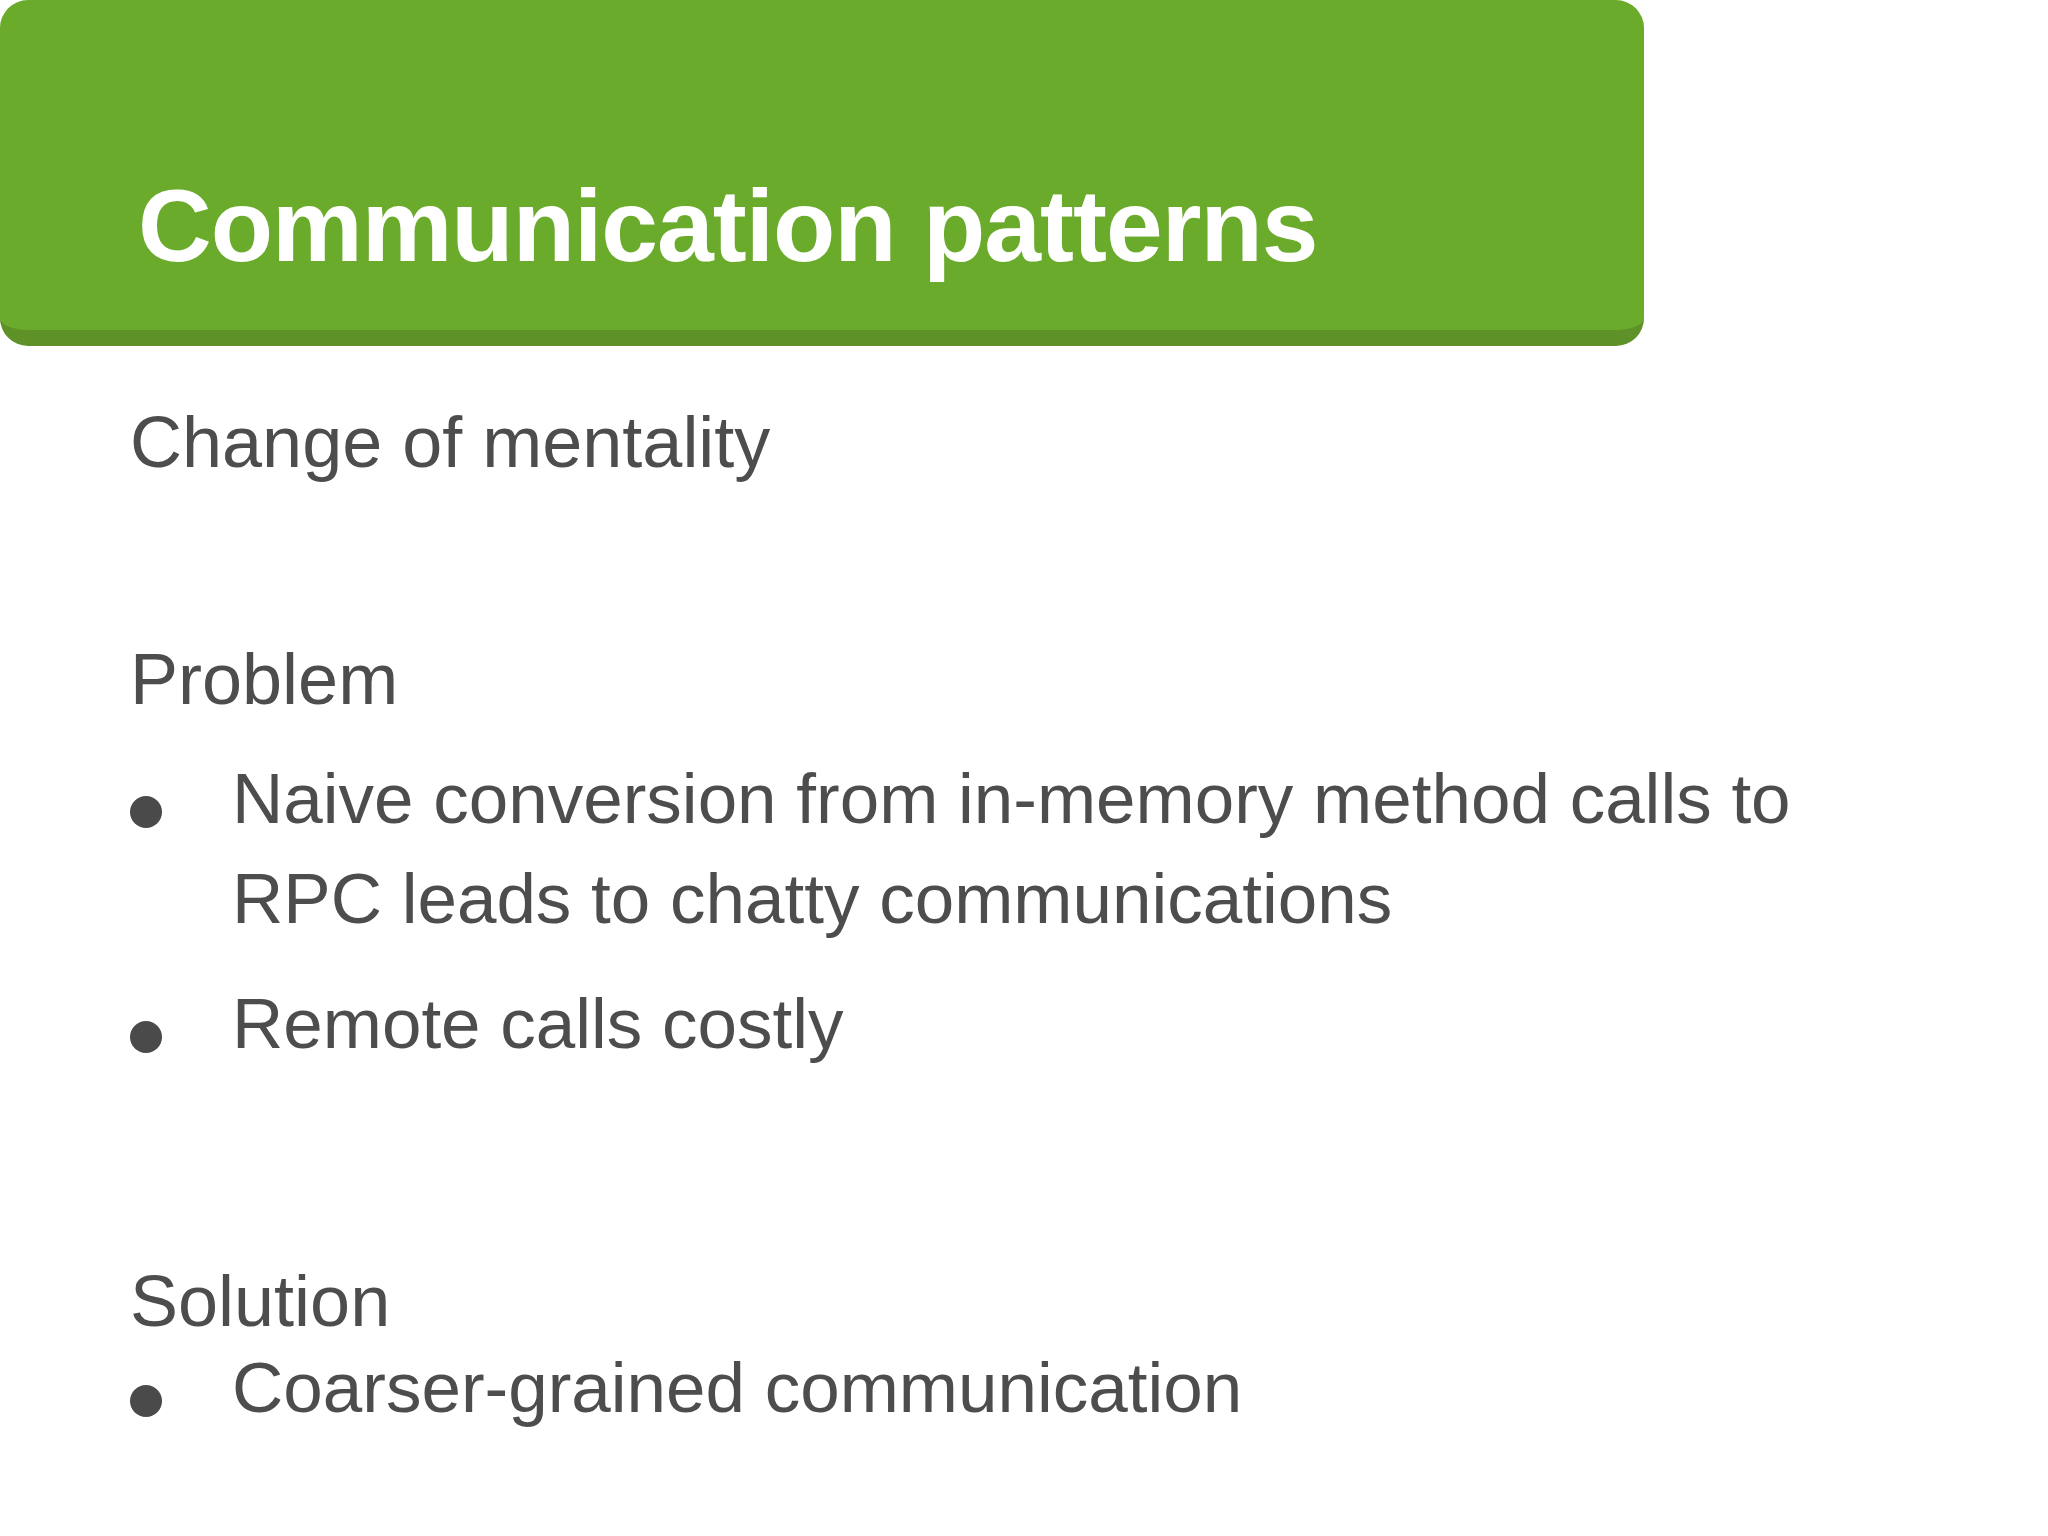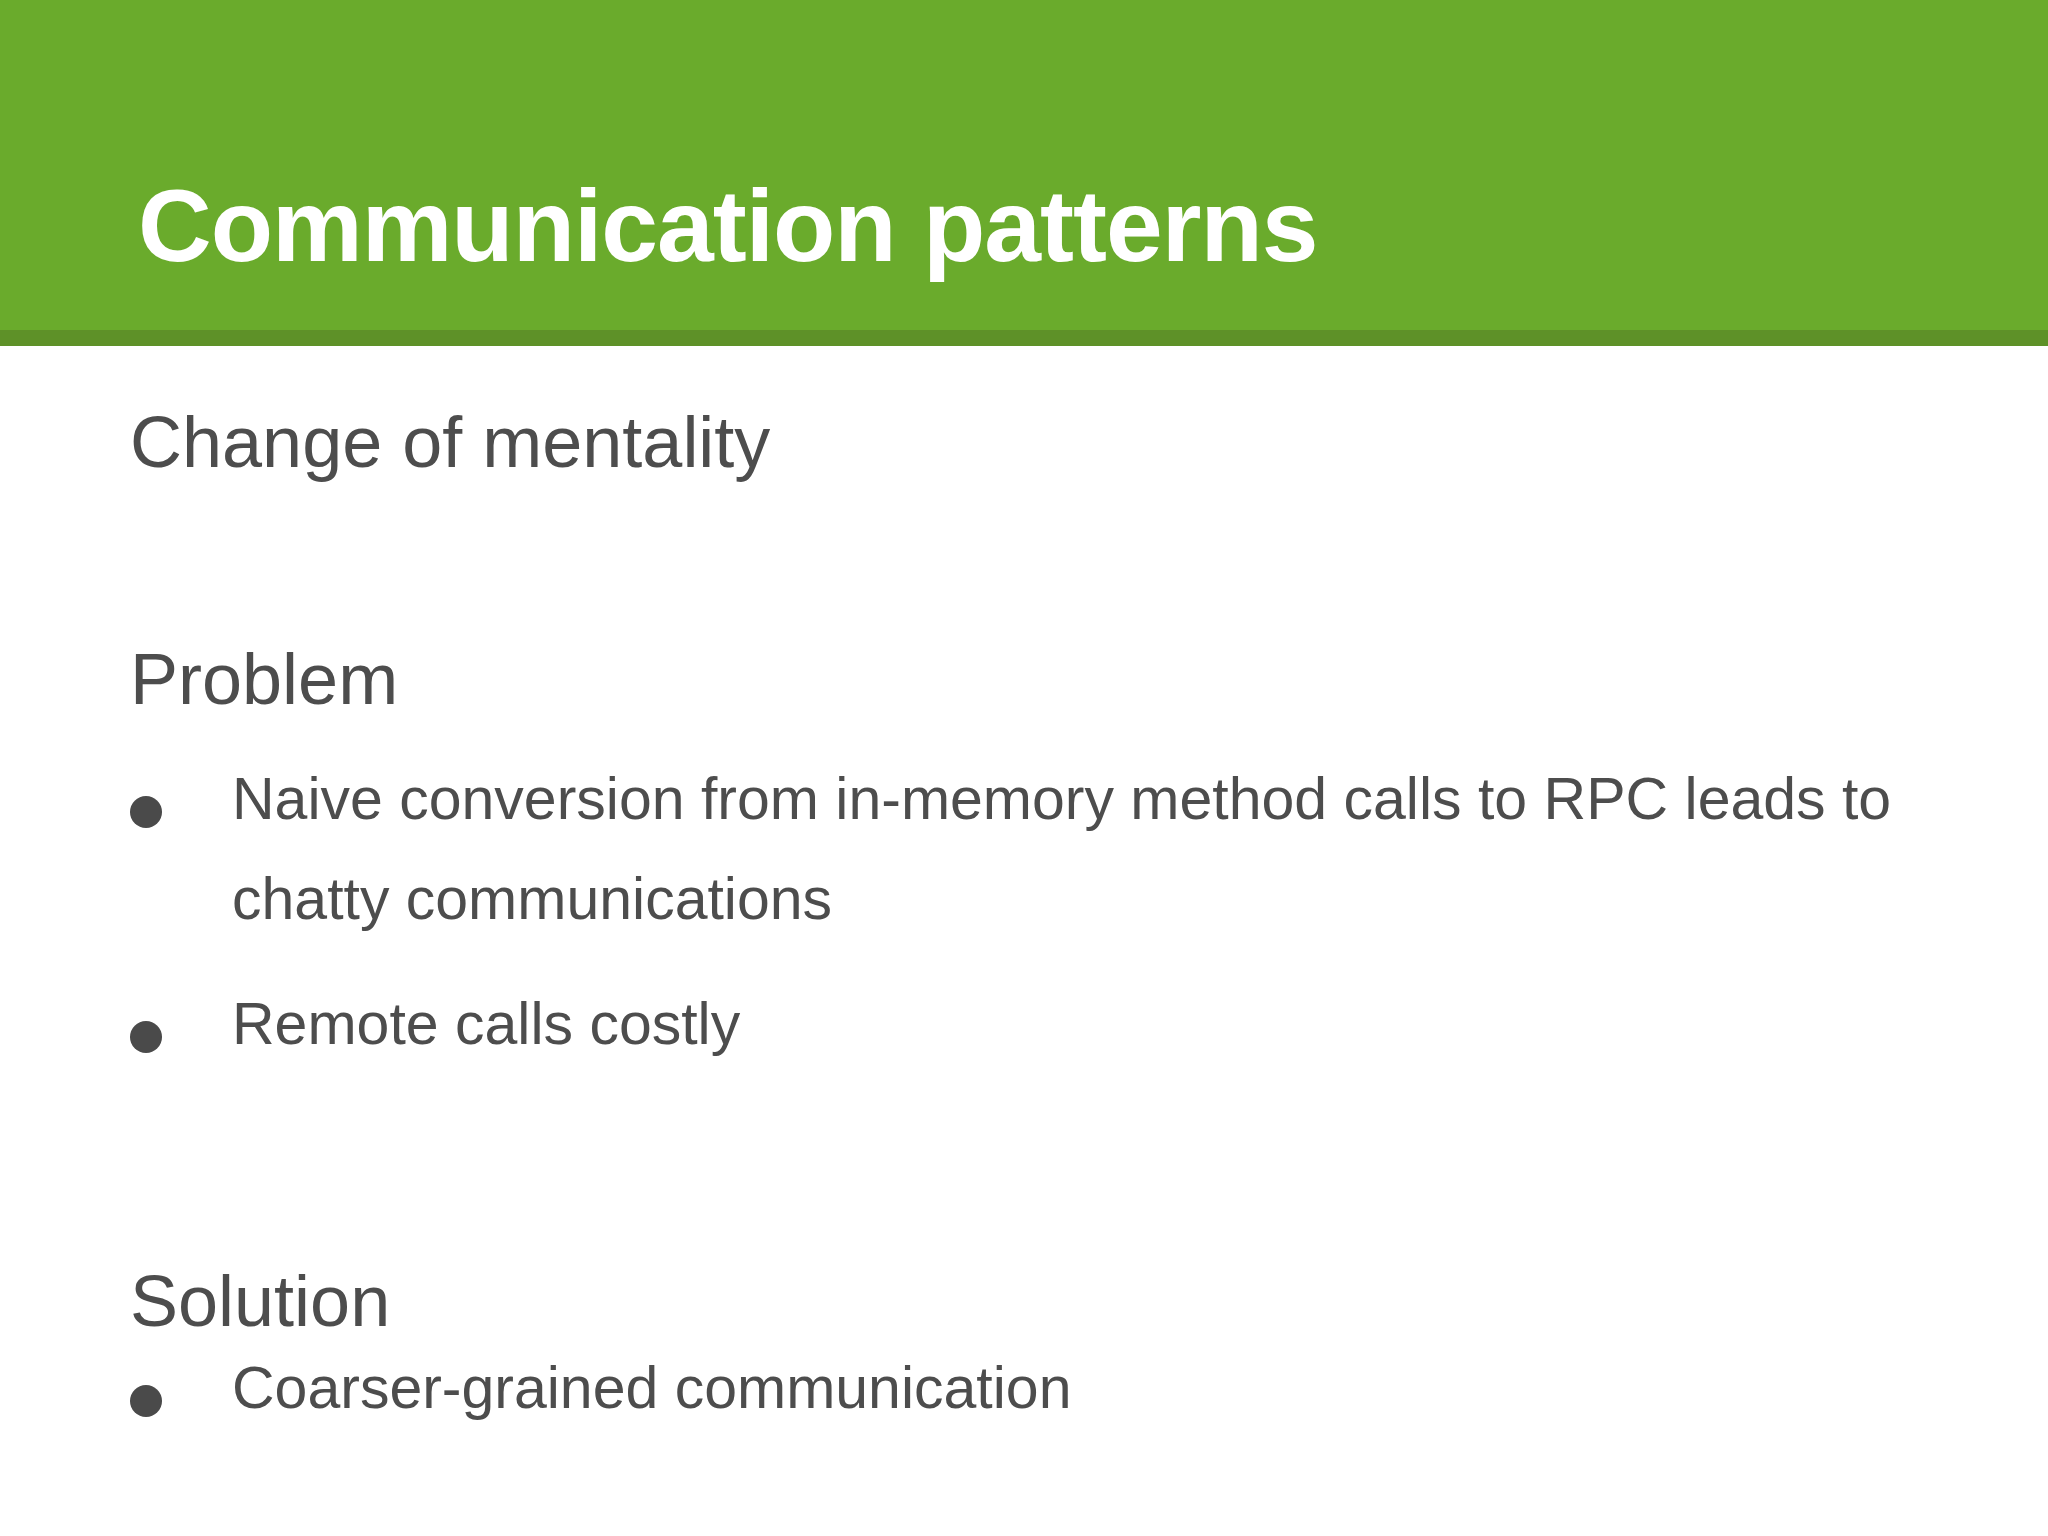--- a/index.html
+++ b/index.html
@@ -12,25 +12,26 @@
     width: 2048px;
     height: 1536px;
     background: #ffffff;
     overflow: hidden;
     font-family: "Liberation Sans", "DejaVu Sans", sans-serif;
   }
   .header-bar {
     position: absolute;
     top: 0;
     left: 0;
-    width: 2048px;
+    width: 1644px;
     height: 330px;
     background: #6AAB2C;
     border-bottom: 16px solid #5E9128;
     box-sizing: content-box;
+    border-radius: 28px;
   }
   .slide-title {
     position: absolute;
     top: 168px;
     left: 138px;
     font-size: 102px;
     font-weight: bold;
     color: #ffffff;
     letter-spacing: -1px;
     white-space: nowrap;
@@ -52,21 +53,21 @@
   .bullet-dot {
     flex: none;
     width: 32px;
     height: 32px;
     border-radius: 50%;
     background: #4A4A4A;
     margin-top: 47px;
   }
   .bullet-text {
     margin-left: 70px;
-    font-size: 59px;
+    font-size: 71px;
     line-height: 100px;
     color: #4D4D4D;
     max-width: 1700px;
     white-space: normal;
   }
   .pos-change   { top: 392px; }
   .pos-problem  { top: 629px; }
   .pos-bullet1  { top: 749px; }
   .pos-bullet2  { top: 954px; margin-top: 20px; }
   .pos-solution { top: 1251px; text-align: right; }

